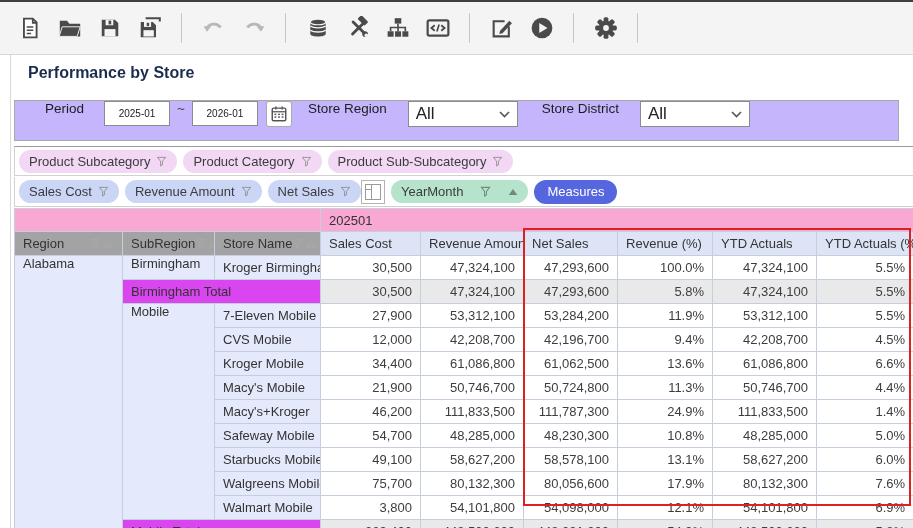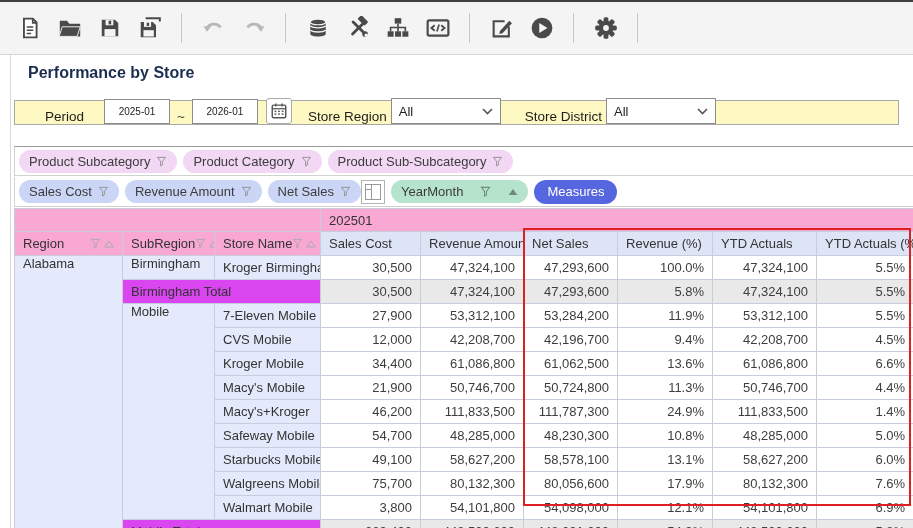--- a/index.html
+++ b/index.html
@@ -11,51 +11,51 @@
   .top-line{position:absolute;top:0;left:0;width:913px;height:2px;background:#3f3f3f;}
   .toolbar{position:absolute;top:2px;left:0;width:913px;height:53px;background:#f4f4f4;
     border-bottom:1px solid #d6d6d6;display:flex;align-items:center;padding-left:16px;
     box-sizing:border-box;gap:13px;}
   .tb-icon{width:27px;height:27px;display:flex;align-items:center;justify-content:center;cursor:pointer;}
   .tb-sep{width:1px;height:30px;background:#c7c7c7;margin:0 5px;}
   
   .content-border{position:absolute;left:10px;top:55px;width:1px;height:473px;background:#d8d8d8;}
   .page-title{position:absolute;left:28px;top:64px;font-size:16px;font-weight:bold;color:#1b2d4f;}
   
-  .filter-bar{position:absolute;left:14px;top:100px;width:885px;height:25px;border:1px solid #a8a8a8;
-    box-sizing:border-box;display:flex;align-items:flex-end;padding-left:30px;font-size:13.5px;background:#fef9c3;}
+  .filter-bar{position:absolute;left:14px;top:100px;width:885px;height:41px;border:1px solid #a8a8a8;
+    box-sizing:border-box;display:flex;align-items:flex-start;padding-left:30px;font-size:13.5px;background:#c4b5fd;}
   .flabel{color:#1d1d1d;}
   .period-input{width:66px;height:25px;border:1px solid #8c8c8c;text-align:center;font-size:10px;
     font-family:"Liberation Sans",sans-serif;color:#222;box-sizing:border-box;}
   .tilde{margin:0 7px;color:#444;}
   .cal-btn{width:26px;height:26px;margin-left:8px;border:1px solid #aaa;border-radius:3px;background:#fff;
     display:flex;align-items:center;justify-content:center;padding:0;cursor:pointer;}
   .selectbox{width:110px;height:26px;border:1px solid #8c8c8c;box-sizing:border-box;display:flex;
-    align-items:center;justify-content:space-between;padding:0 7px;margin-left:4px;font-size:13px;
+    align-items:center;justify-content:space-between;padding:0 7px;margin-left:21px;font-size:17px;
     color:#222;background:#fff;cursor:pointer;}
   
   .zone{position:absolute;left:14px;width:899px;height:30px;background:#fff;box-sizing:border-box;
     display:flex;align-items:center;gap:6px;padding-left:4px;border-left:1px solid #d2d2d2;}
   .zone1{top:146px;border-top:1px solid #9a9a9a;border-bottom:1px solid #d2d2d2;}
   .zone2{top:177px;border-bottom:1px solid #cfcfcf;height:30px;}
   .chip{display:inline-flex;align-items:center;gap:6px;height:23px;padding:0 10px;border-radius:12px;
     font-size:13px;color:#3c3c3c;cursor:pointer;white-space:nowrap;}
   .chip.pink{background:#f2d8f5;}
   .chip.blue{background:#cbd5f5;}
   .chip.green{background:#b6e3cc;gap:17px;}
   .measures-btn{height:24px;padding:0 13px;border-radius:13px;background:#5566df;color:#fff;font-size:13px;
     display:inline-flex;align-items:center;border:none;font-family:"Liberation Sans",sans-serif;cursor:pointer;}
   .splitter{width:22px;height:22px;background:#fff;border:1px solid #b3b3b3;display:flex;align-items:center;
     justify-content:center;margin-left:-6px;cursor:pointer;}
   
   table.grid{position:absolute;left:14px;top:208px;width:899px;border-collapse:collapse;table-layout:fixed;}
   table.grid th,table.grid td{border:1px solid #c6cede;font-size:13px;font-weight:normal;
     padding:0 8px;overflow:hidden;white-space:nowrap;}
   table.grid thead tr.yr th{height:22px;background:#f9a8d4;text-align:left;color:#333;}
-  th.rowhdr{background:#f9a8d4;color:#333;height:23px;}
+  th.rowhdr{background:#a3a3a3;color:#333;height:23px;}
   th.meashdr{background:#dde4f5;text-align:left;color:#333;height:23px;}
   .hflex{display:flex;align-items:center;justify-content:space-between;}
   .hicons{display:inline-flex;align-items:center;gap:3px;}
   td.rowhead{background:#e4eafb;color:#333;text-align:left;height:23px;}
   td.vtop{vertical-align:top;padding-top:3px;}
   td.val{text-align:right;color:#3d3d3d;background:#fff;height:23px;}
   tr.total td.val{background:#e9e9e9;}
   td.total-label{background:#d946ef;color:#333;text-align:left;height:23px;}
   
   .red-box{position:absolute;left:523px;top:228px;width:388px;height:278px;border:2px solid #e02020;

